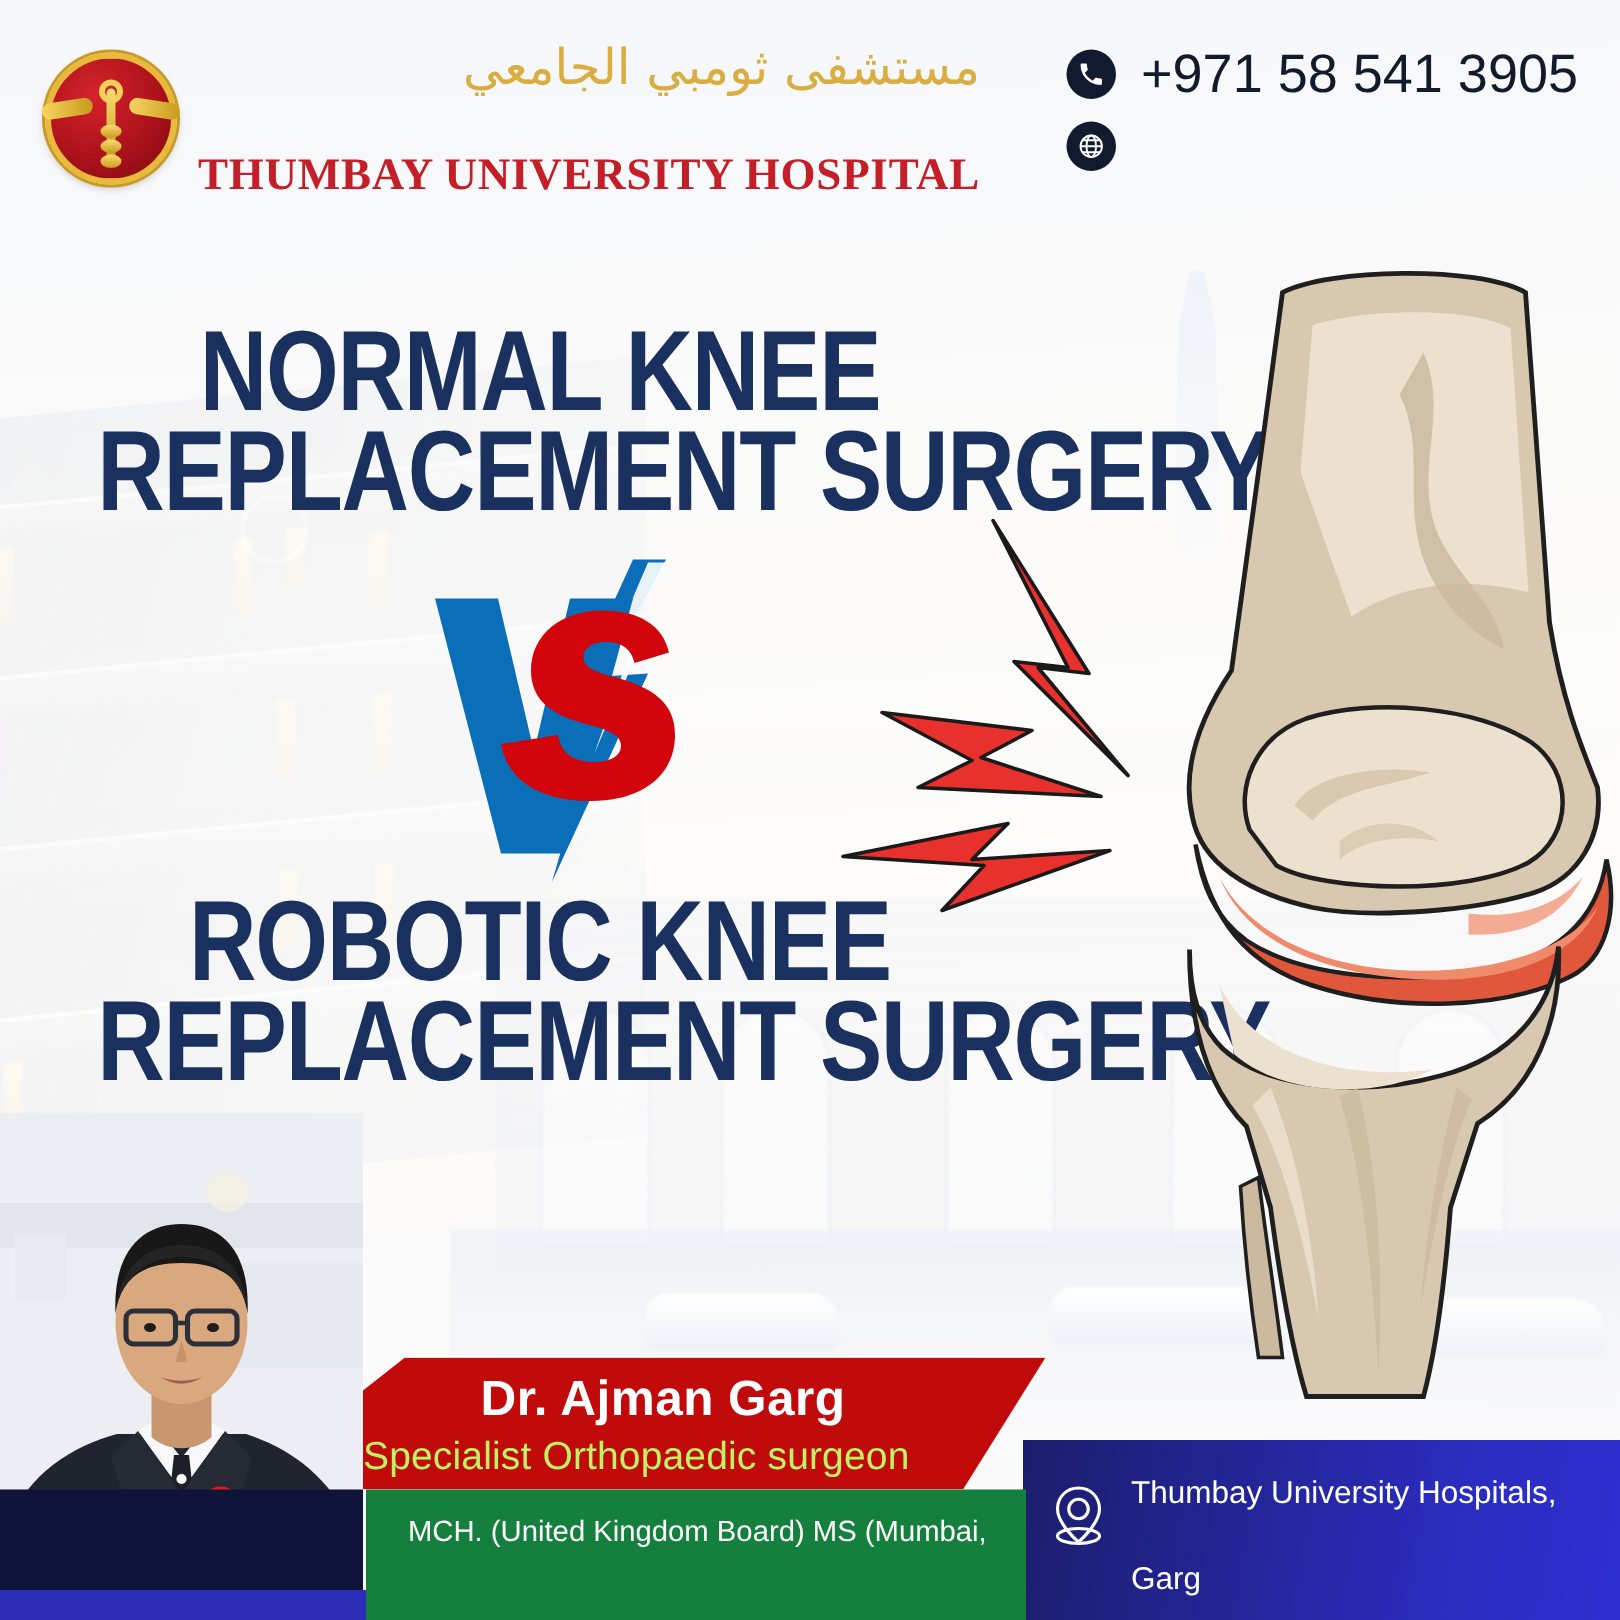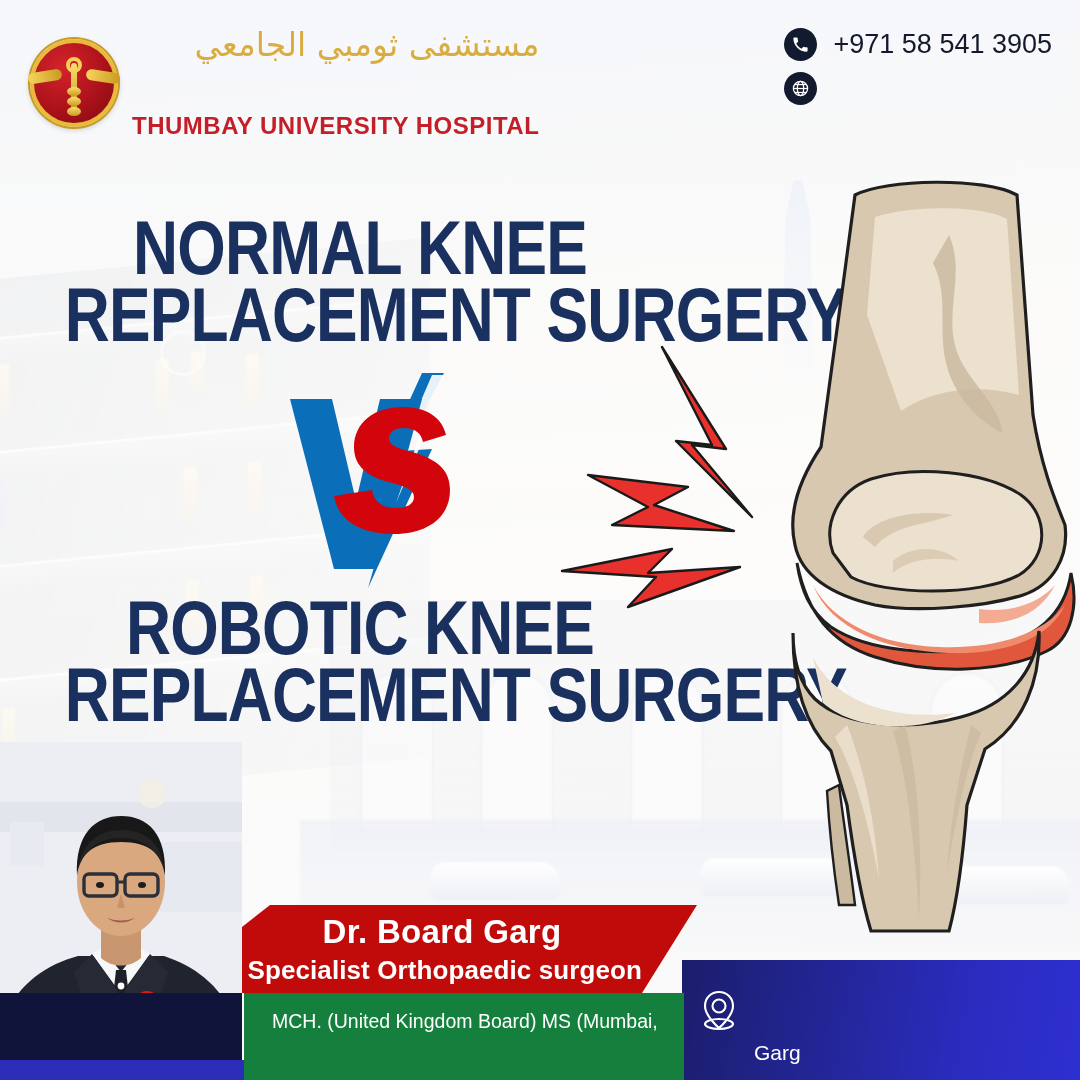--- a/index.html
+++ b/index.html
@@ -118,36 +118,36 @@
     border:4px solid #f2cf57;
   }
 
   .logo-text { display:flex; flex-direction:column; align-items:flex-end;gap:36px; }
   .logo-ar {
     font-size:33px; color:#d9ad3f; letter-spacing:1px;
     font-family:"DejaVu Sans", sans-serif;
     line-height:1.15; direction:rtl;
   }
   .logo-en {
-    font-size:24px; font-weight:bold; color:#c41f28;
-    font-family:Liberation Sans, sans-serif;
-    letter-spacing:.5px; line-height:1.1; margin-top:13px;
+    font-size:30px; font-weight:bold; color:#c41f28;
+    font-family:Liberation Serif, serif;
+    letter-spacing:.5px; line-height:1.1; margin-top:0;
   }
 
   .contact { position:absolute; right:28px; top:28px; display:flex; flex-direction:column; gap:11px; }
   .contact-row { display:flex; align-items:center; gap:17px; }
   .ci {
     width:33px; height:33px; border-radius:50%;
     background:#111a2e; color:#fff;
     display:flex; align-items:center; justify-content:center;
     flex:0 0 auto;
   }
   .ci svg { width:19px; height:19px; fill:#fff; stroke:none; }
   .ci.globe svg { fill:none; stroke:#fff; stroke-width:1.6; }
-  .contact-text { font-size:27px; color:#121a2c; font-family:"Liberation Sans", sans-serif; white-space:nowrap; }
+  .contact-text { font-size:36px; color:#121a2c; font-family:"Liberation Sans", sans-serif; white-space:nowrap; }
 
   
   .headline {
     position:absolute;
     color:#1a3160;
     font-family:"Liberation Sans Narrow","Liberation Sans", sans-serif;
     font-weight:bold;
     text-align:center;
     line-height:.88;
     letter-spacing:-1px;
@@ -184,22 +184,22 @@
     clip-path:polygon(28px 0, 455px 0, 400px 88px, 0 88px, 0 22px);
     z-index:6;
   }
   .red-banner .name {
     position:absolute; left:0; right:55px; top:8px;
     text-align:center; color:#fff;
     font-size:33px; font-weight:bold; letter-spacing:.3px;
   }
   .red-banner .role {
     position:absolute; left:0; right:55px; top:50px;
-    text-align:right; color:#ffffff;
-    font-size:26px; font-weight:bold; letter-spacing:.1px;
+    text-align:left; color:#bef264;
+    font-size:26px; font-weight:normal; letter-spacing:.1px;
   }
 
   .creds {
     position:absolute; left:244px; top:993px; width:440px; height:98px;
     background:#15803d;
     z-index:5;
     padding:14px 20px 0 28px;
   }
   .creds .line {
     color:#ffffff; font-size:19.5px; line-height:1.45;
@@ -461,38 +461,38 @@
         <circle cx="137" cy="309" r="5" fill="#d06a6a"></circle>
         <rect x="146" y="304" width="14" height="2.6" fill="#9aa0ad"></rect>
         <rect x="146" y="310" width="12" height="2.6" fill="#9aa0ad"></rect>
       </svg>
     </div>
   </div>
 
   <div class="blue-left"></div>
 
   <div class="red-banner">
-    <div class="name">Dr. Board Garg</div>
+    <div class="name">Dr. Ajman Garg</div>
     <div class="role">Specialist Orthopaedic surgeon</div>
   </div>
 
   <div class="creds">
     <div class="line">MCH. (United Kingdom Board) MS (Mumbai,</div>
   </div>
 
   <div class="addr">
     <span class="pin-icon">
       <svg viewBox="0 0 38 44">
         <path d="M19 4 C27 4 33 10 33 18 C33 28 19 40 19 40 C19 40 5 28 5 18 C5 10 11 4 19 4 Z"></path>
         <circle cx="19" cy="18" r="6.5"></circle>
         <ellipse cx="19" cy="36" rx="14" ry="5"></ellipse>
       </svg>
     </span>
     <span class="addr-text">
-      <br>
+      <span>Thumbay University Hospitals,</span><br>
       <br>
       <span>Garg</span>
     </span>
   </div>
 
   <div class="blue-strip"></div>
 
 </div>
 
 </body></html>

